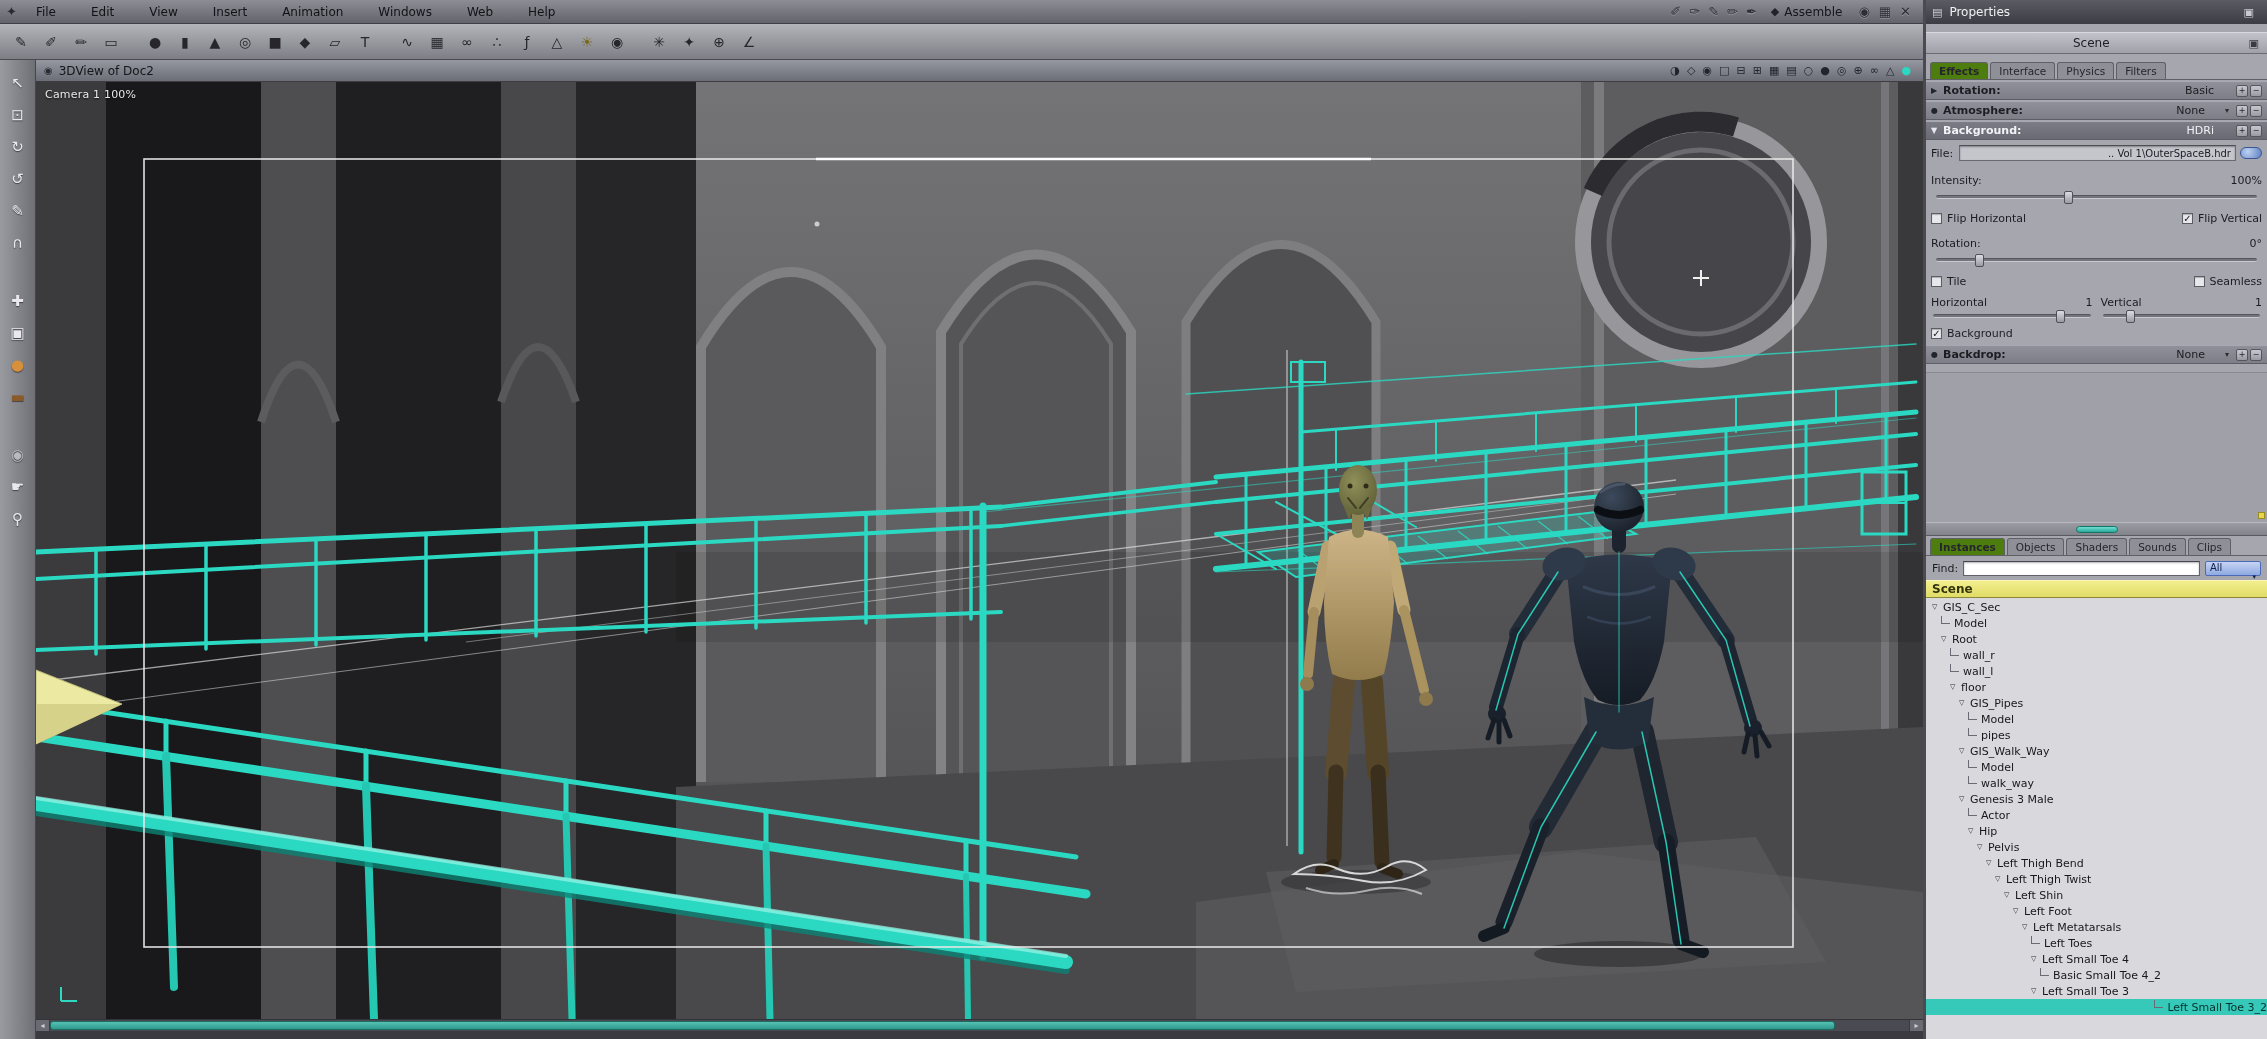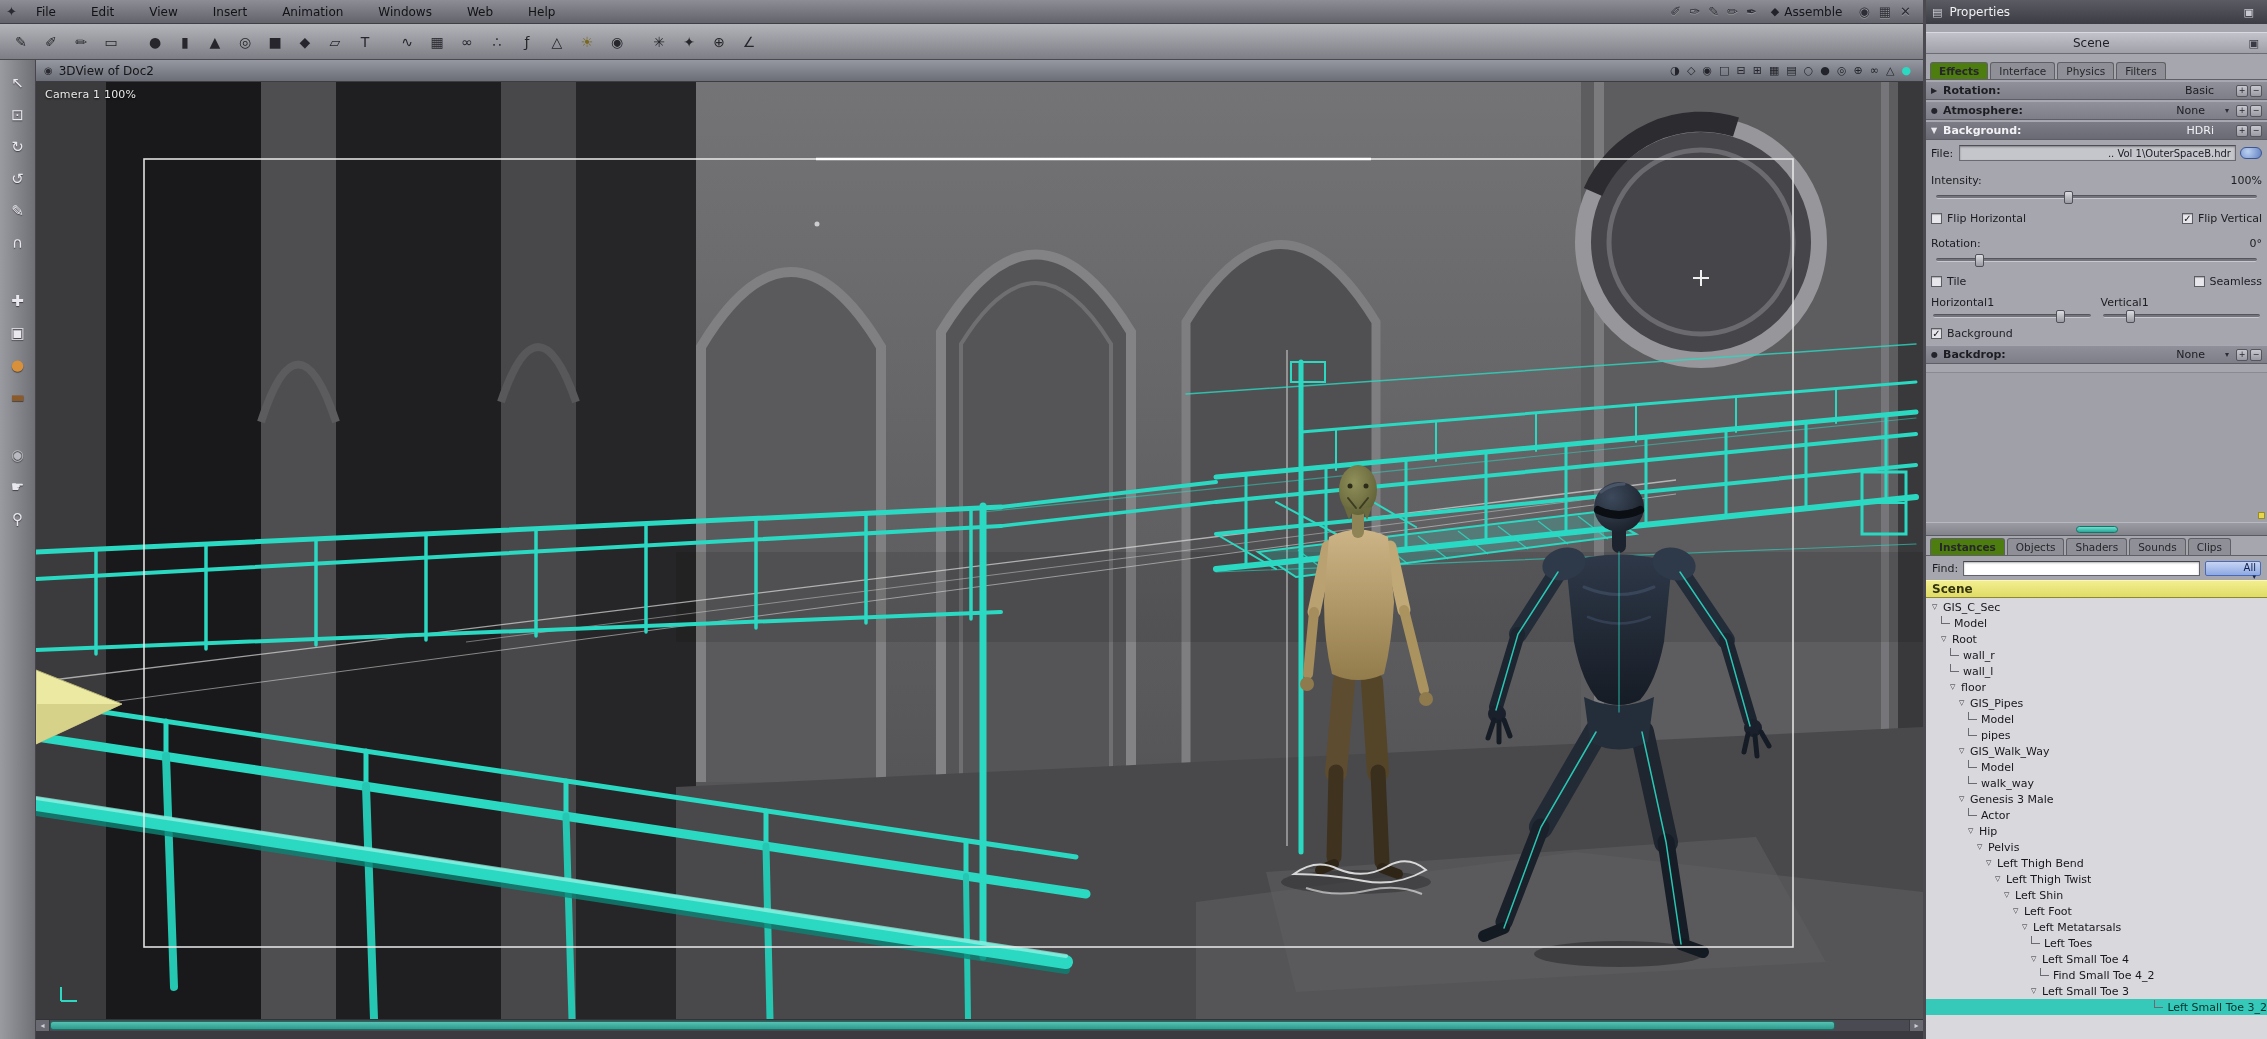--- a/index.html
+++ b/index.html
@@ -120,38 +120,38 @@
   .check-row { height:22px; gap:6px; }
   .check-item { display:flex; align-items:center; gap:5px; }
   .checkbox { width:11px; height:11px; background:#e8e8ec; border:1px solid #5c5c64;
               box-shadow:inset 0 1px 1px rgba(0,0,0,.25); font-size:10px; line-height:10px;
               text-align:center; color:#16161c; }
   .clabel { font-size:11px; }
   .ci-right { margin-left:auto; }
 
   .hv-row { height:30px; display:flex; padding:0 5px; gap:8px; align-items:center; }
   .hv-col { flex:1; }
-  .hv-top { display:flex; font-size:11px; justify-content:flex-start; }
+  .hv-top { display:flex; font-size:11px; justify-content:space-between; }
   .hv-col .slider { margin:5px 2px 0; }
 
   .props-empty { height:150px; position:relative; background:#a0a0a8; border-top:1px solid #8a8a92; margin-top:8px; }
   .resize-grip { position:absolute; right:2px; bottom:3px; width:7px; height:7px; background:#e6d64e;
                  border:1px solid #9a8c1e; }
 
   .splitter { height:14px; background:linear-gradient(#9b9ba3,#83838b); border-top:1px solid #b8b8c0;
               border-bottom:1px solid #5a5a62; display:flex; align-items:center; justify-content:center; }
   .splitter-pill { width:42px; height:7px; border-radius:4px; background:linear-gradient(#6fe0d0,#2aa799);
                    border:1px solid #157468; }
 
   .btabs { display:flex; align-items:flex-end; height:20px; padding:2px 4px 0; gap:2px; border-bottom:1px solid #5f5f66; }
 
   .find-row { height:24px; display:flex; align-items:center; padding:0 6px; gap:5px; background:#a6a6ae; }
   .find-input { flex:1; height:15px; border:1px solid #62626a; border-top-color:#45454d; background:#fff;
                 font-size:10px; padding:0 3px; box-shadow:inset 0 1px 2px rgba(0,0,0,.3); font-family:"DejaVu Sans",sans-serif; }
-  .find-dd { width:56px; height:15px; display:flex; align-items:flex-end; padding:0 4px;
+  .find-dd { width:56px; height:15px; display:flex; align-items:flex-start; padding:0 4px;
              background:linear-gradient(#c6d4f4,#8ea9e2); border:1px solid #4a6ab8; border-radius:2px;
              font-size:10px; color:#10204a;flex-direction:column; }
   .find-dd .dd-a { margin-left:auto; font-size:7px; }
 
   .tree-header { height:18px; background:linear-gradient(#f2ee8e,#e0dc66); border-top:1px solid #fbf7b8;
                  border-bottom:1px solid #8c8838; display:flex; align-items:center; padding:0 6px;
                  font-weight:bold; font-size:12px; color:#33330c; }
   .scene-tree { flex:1; background:#d9d9dd; overflow:hidden; padding-top:1px; }
   .tree-row { height:16px; display:flex; align-items:center; font-size:11px; color:#17171c; white-space:nowrap; }
   .tree-row.selected { background:#36c9ba; color:#04322c; }
@@ -743,21 +743,21 @@
       <div class="tree-row" style="padding-left: 105px;">
         <div class="tree-twig"></div>
         <div class="tree-label">Left Toes</div>
       </div>
       <div class="tree-row" style="padding-left: 105px;">
         <div class="tree-tri">▽</div>
         <div class="tree-label">Left Small Toe 4</div>
       </div>
       <div class="tree-row" style="padding-left: 114px;">
         <div class="tree-twig"></div>
-        <div class="tree-label">Find Small Toe 4_2</div>
+        <div class="tree-label">Basic Small Toe 4_2</div>
       </div>
       <div class="tree-row" style="padding-left: 105px;">
         <div class="tree-tri">▽</div>
         <div class="tree-label">Left Small Toe 3</div>
       </div>
       <div class="tree-row selected" style="padding-left: 114px; justify-content: flex-end;">
         <div class="tree-twig"></div>
         <div class="tree-label">Left Small Toe 3_2</div>
       </div>
     </div>

